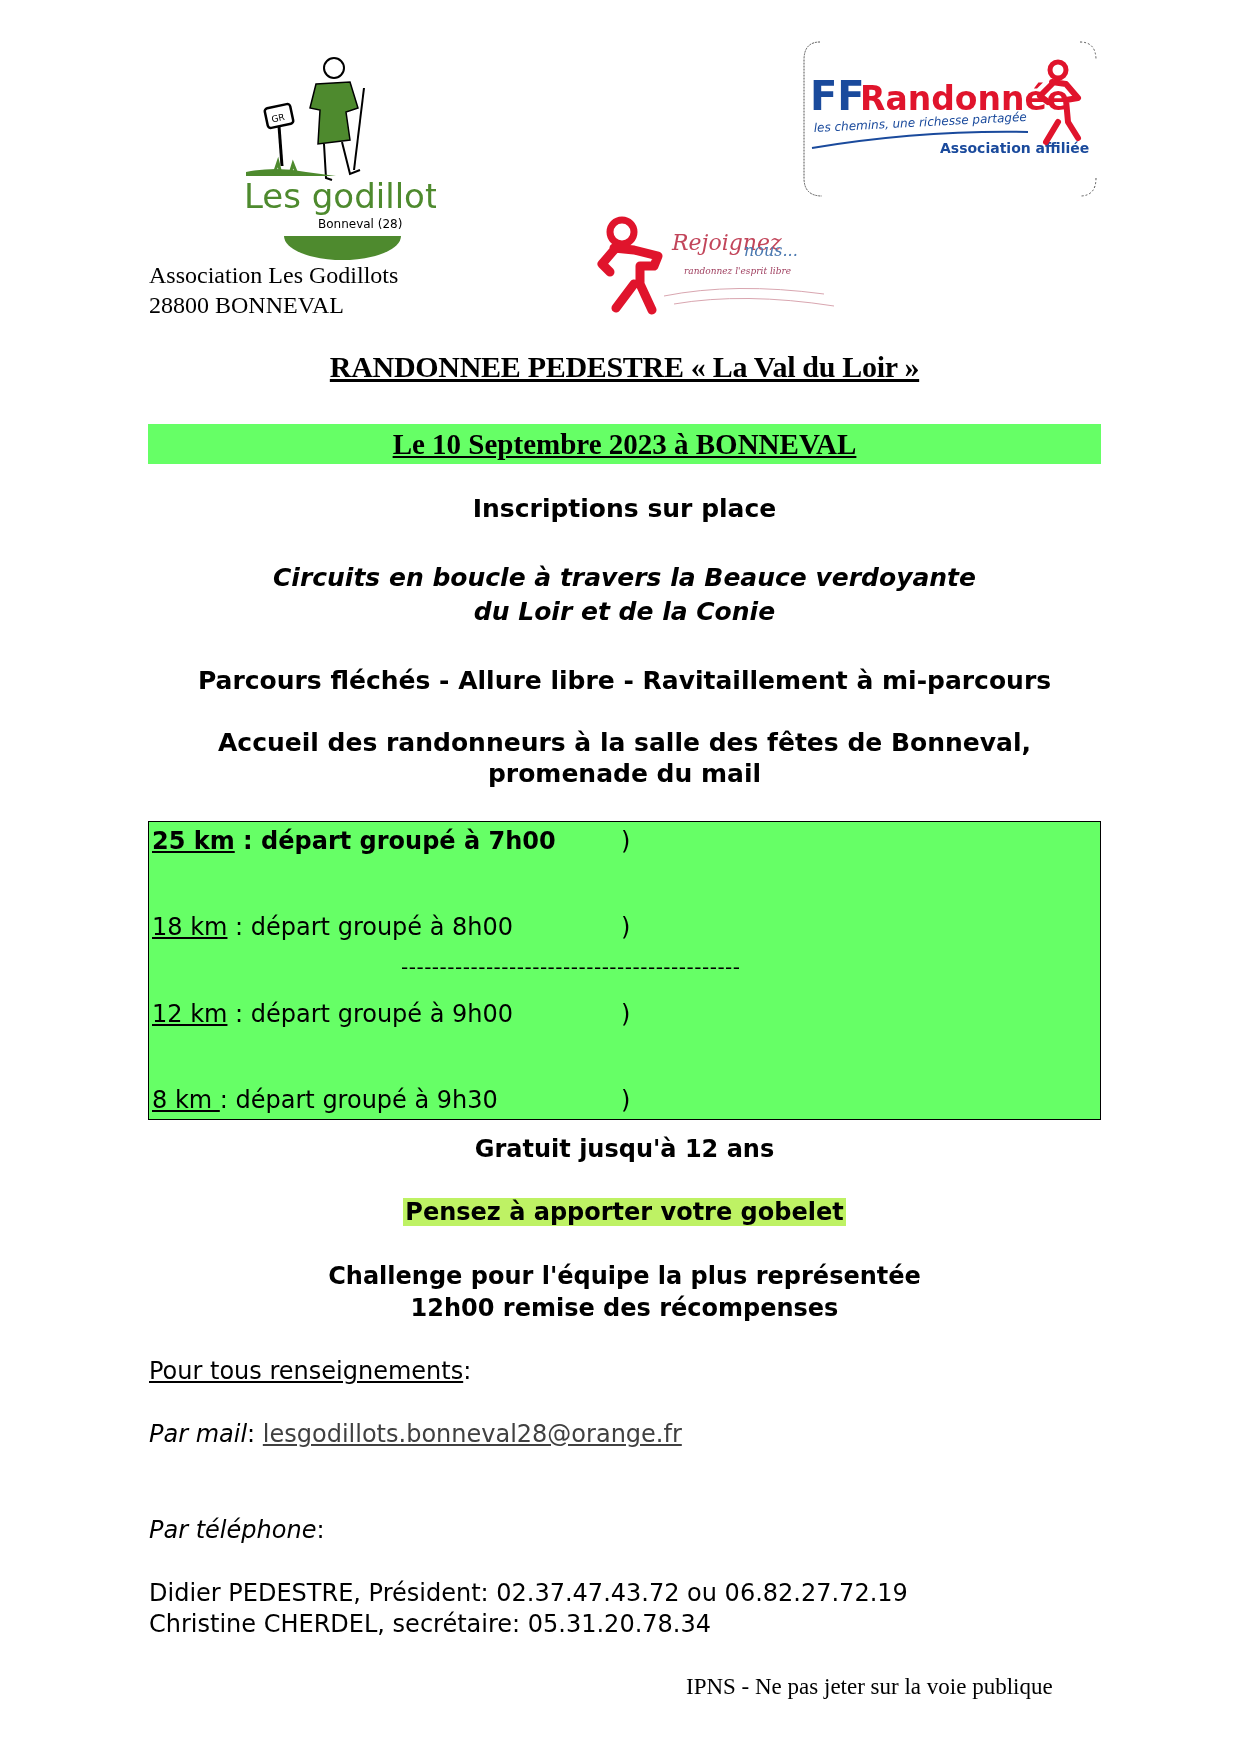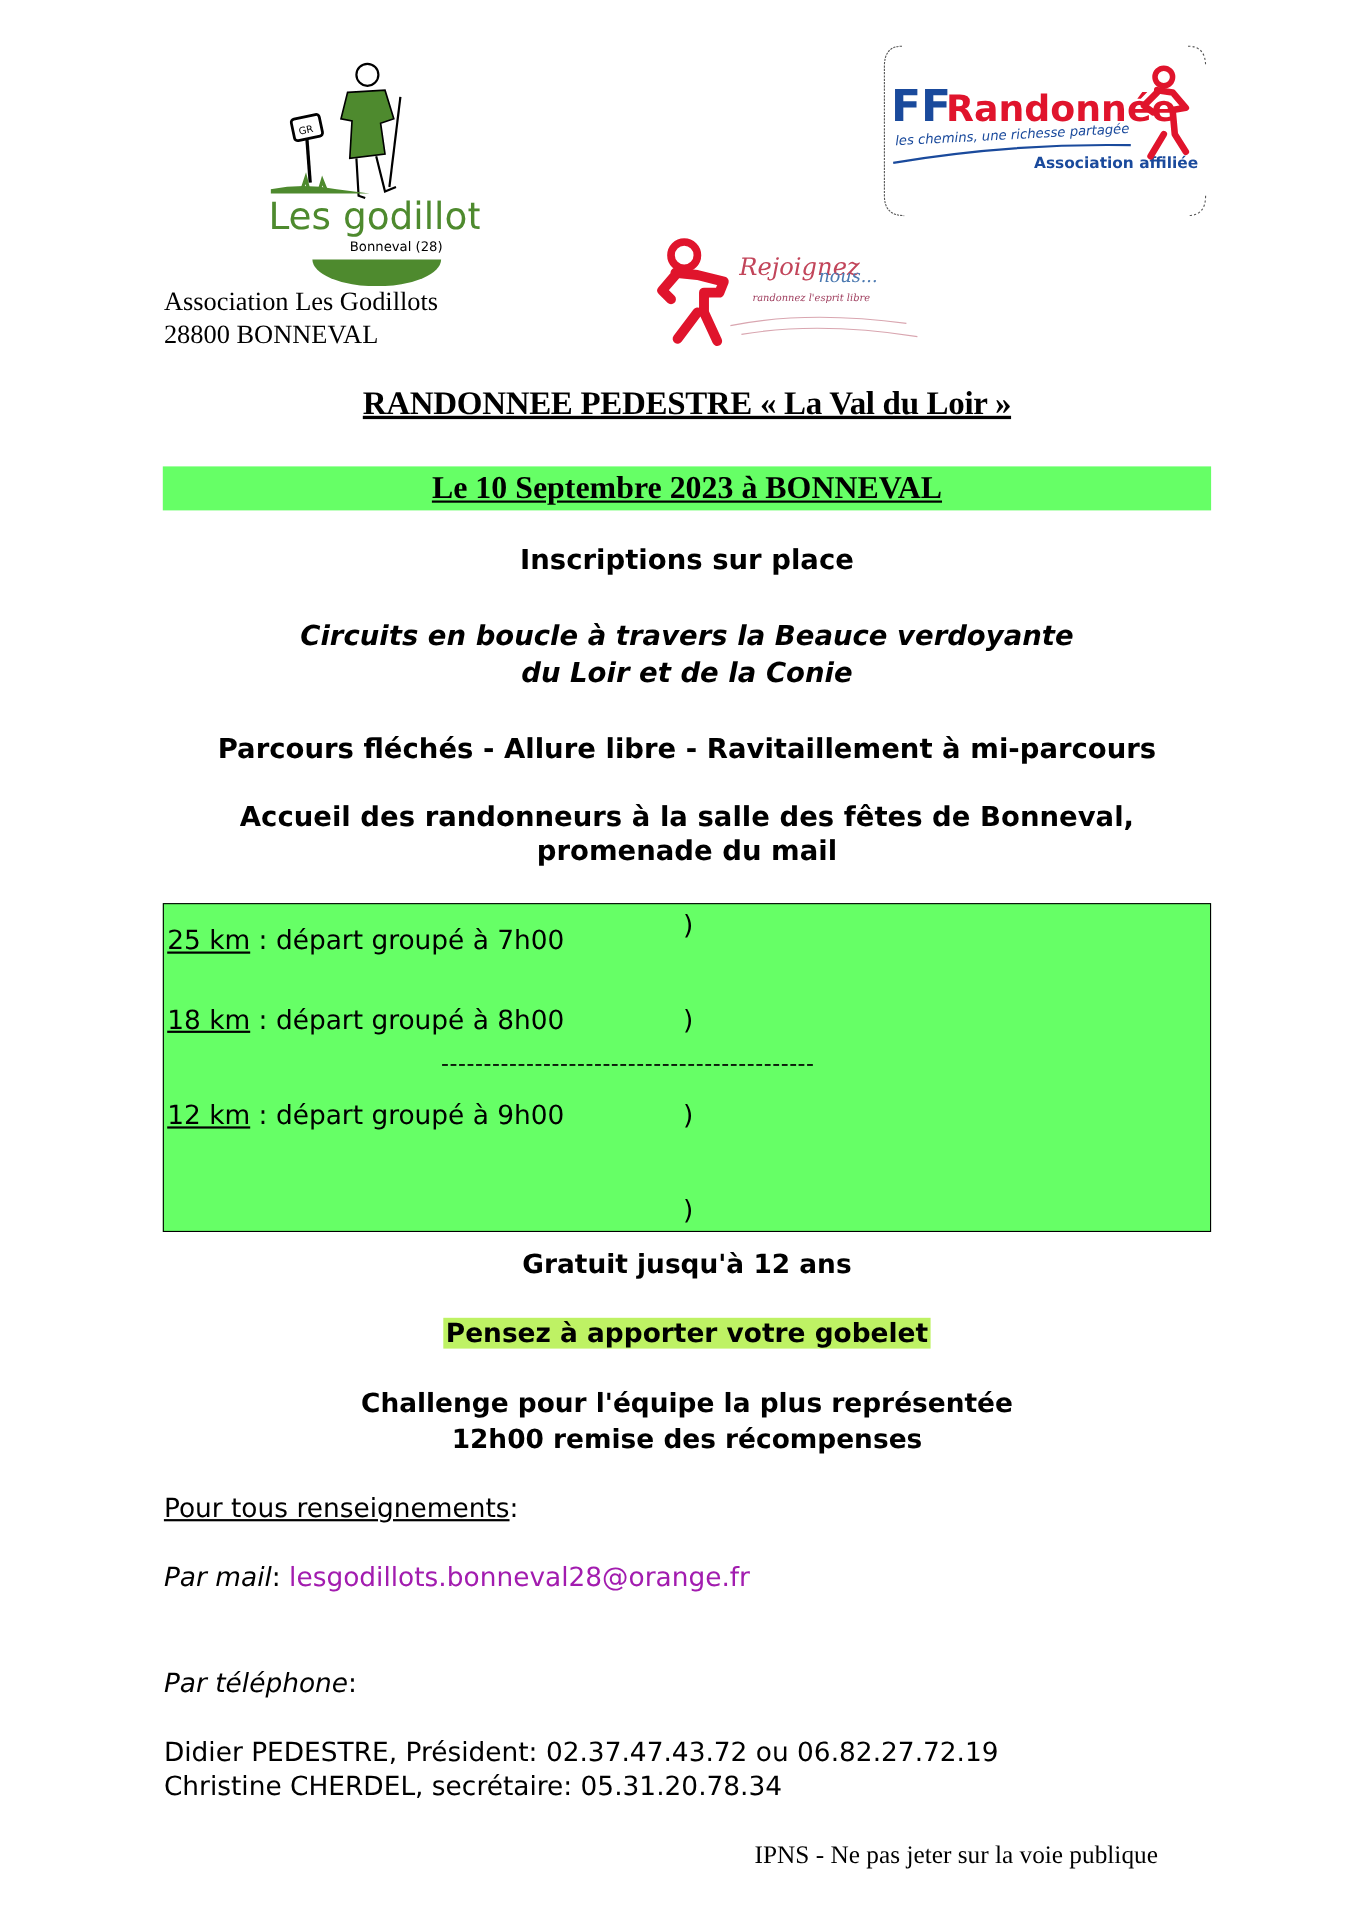--- a/index.html
+++ b/index.html
@@ -26,21 +26,21 @@
 
   .table-box { left: 148px; top: 821px; width: 951px; height: 297px; background: #66ff66; border: 1px solid #000; }
   .row { position: absolute; left: 3px; font-size: 24px; line-height: 30px; white-space: nowrap; }
   .km { text-decoration: underline; }
   .paren { position: absolute; left: 472px; font-size: 24px; line-height: 30px; white-space: nowrap; }
   .dashes { position: absolute; left: 252px; font-size: 20px; line-height: 24px; letter-spacing: 0.5px; white-space: nowrap; }
 
   .highlight { background: #bef264; padding: 0 2px; }
   .left-text { left: 149px; font-size: 24px; line-height: 30px; white-space: nowrap; }
   .underline { text-decoration: underline; }
-  .mail-link { color: #a21caf; }
+  .mail-link { color: #404040; text-decoration: underline; }
   .footer { left: 686px; top: 1674px; font-size: 23px; }
 </style>
 </head>
 <body>
 
 <div id="logo-godillots" class="abs">
   <svg width="190" height="212" viewBox="0 0 190 212">
 
     <rect x="20" y="58" width="26" height="20" rx="3" fill="#fff" stroke="#000" stroke-width="2.5" transform="rotate(-12 33 68)"></rect>
     <text x="25" y="73" font-size="9" font-family="DejaVu Sans, sans-serif" transform="rotate(-12 33 68)">GR</text>
@@ -102,35 +102,38 @@
 
 <div class="abs center sans body-text bold italic" style="top:561px;">Circuits en boucle à travers la Beauce verdoyante</div>
 <div class="abs center sans body-text bold italic" style="top:595px;">du Loir et de la Conie</div>
 
 <div class="abs center sans body-text bold" style="top:664px;">Parcours fléchés - Allure libre - Ravitaillement à mi-parcours</div>
 
 <div class="abs center sans body-text" style="top:726px; font-weight:600;">Accueil des randonneurs à la salle des fêtes de Bonneval,</div>
 <div class="abs center sans body-text" style="top:757px; font-weight:600;">promenade du mail</div>
 
 <div class="abs table-box sans">
-  <div class="row" style="top:18px;">
+  <div class="row" style="top:4px;font-weight:bold;">
     <span class="km">25 km</span><span> : départ groupé à 7h00</span>
   </div>
   <div class="paren" style="top:4px;">)</div>
   <div class="row" style="top:90px;">
     <span class="km">18 km</span><span> : départ groupé à 8h00</span>
   </div>
   <div class="paren" style="top:90px;">)</div>
 
   <div class="dashes" style="top:133px;">--------------------------------------------</div>
 
   <div class="row" style="top:177px;">
     <span class="km">12 km</span><span> : départ groupé à 9h00</span>
   </div>
   <div class="paren" style="top:177px;">)</div>
+  <div class="row" style="top:263px;">
+    <span class="km">8 km </span><span>: départ groupé à 9h30</span>
+  </div>
   <div class="paren" style="top:263px;">)</div>
 </div>
 
 <div class="abs center sans body-text" style="top:1133px; font-size:24px; font-weight:600;">Gratuit jusqu'à 12 ans</div>
 
 <div class="abs center sans body-text" style="top:1196px; font-size:24px; font-weight:600;">
   <span class="highlight">Pensez à apporter votre gobelet</span>
 </div>
 
 <div class="abs center sans body-text" style="top:1260px; font-size:24px; font-weight:600;">Challenge pour l'équipe la plus représentée</div>

